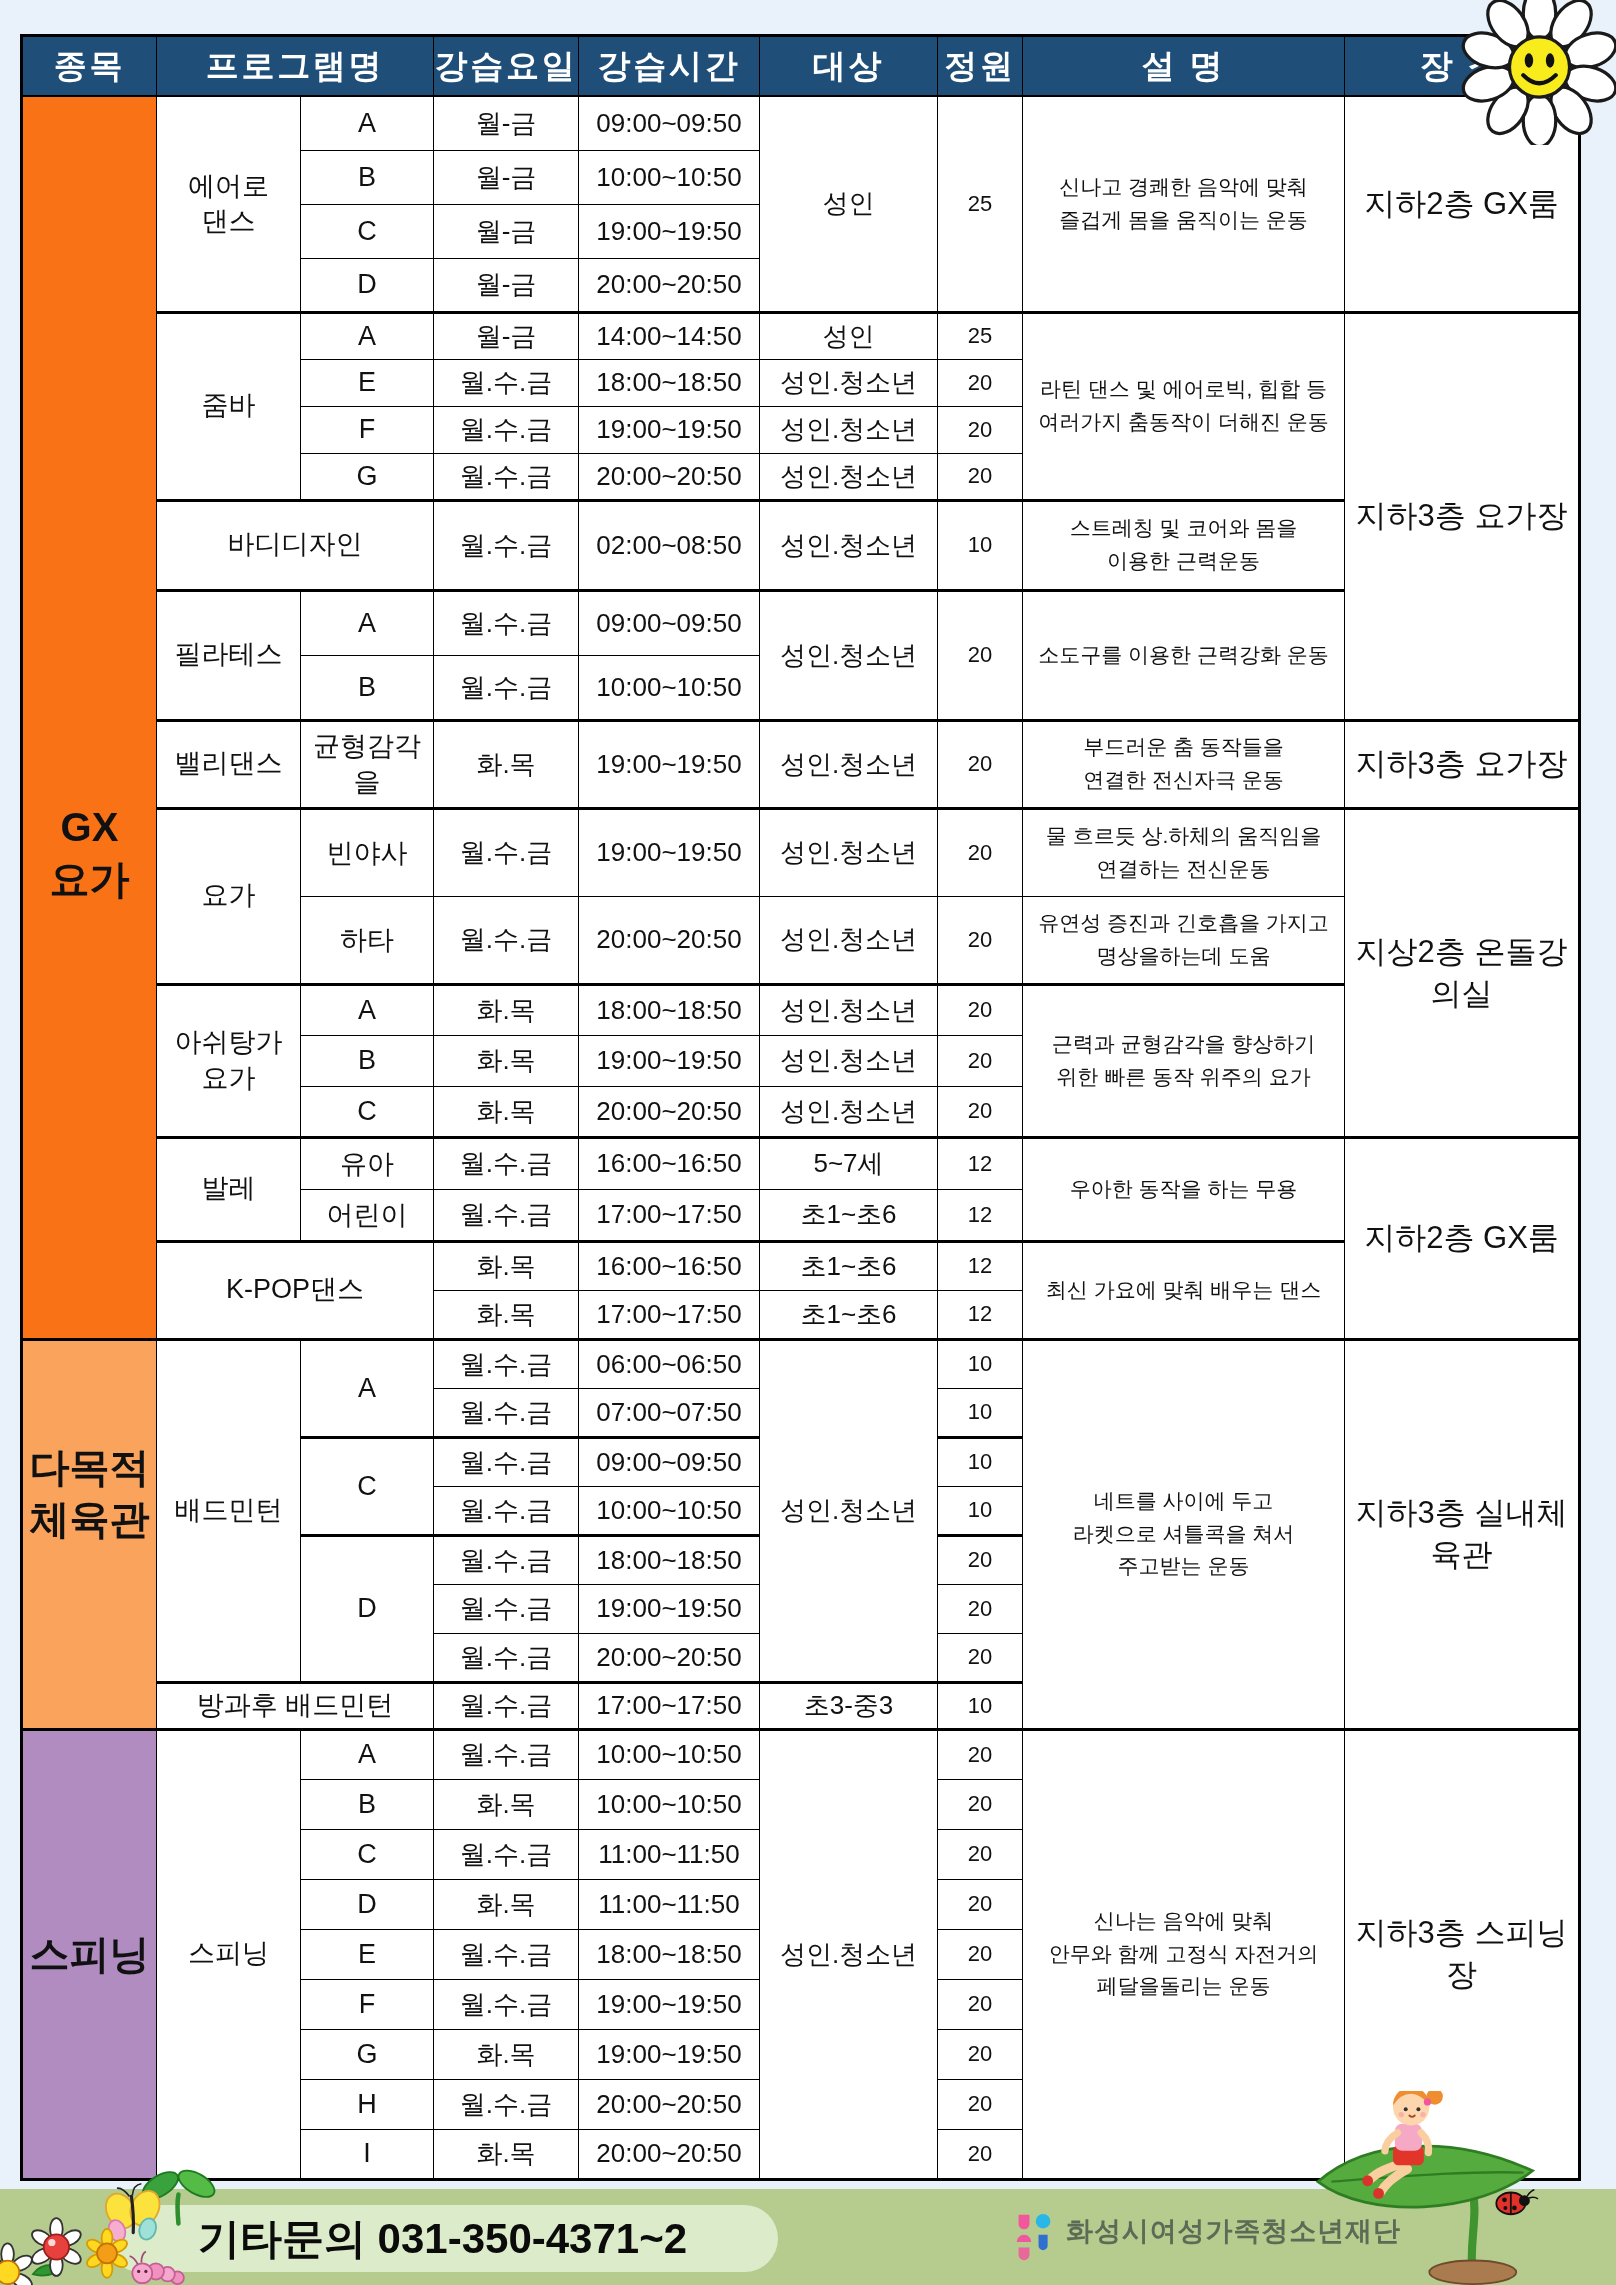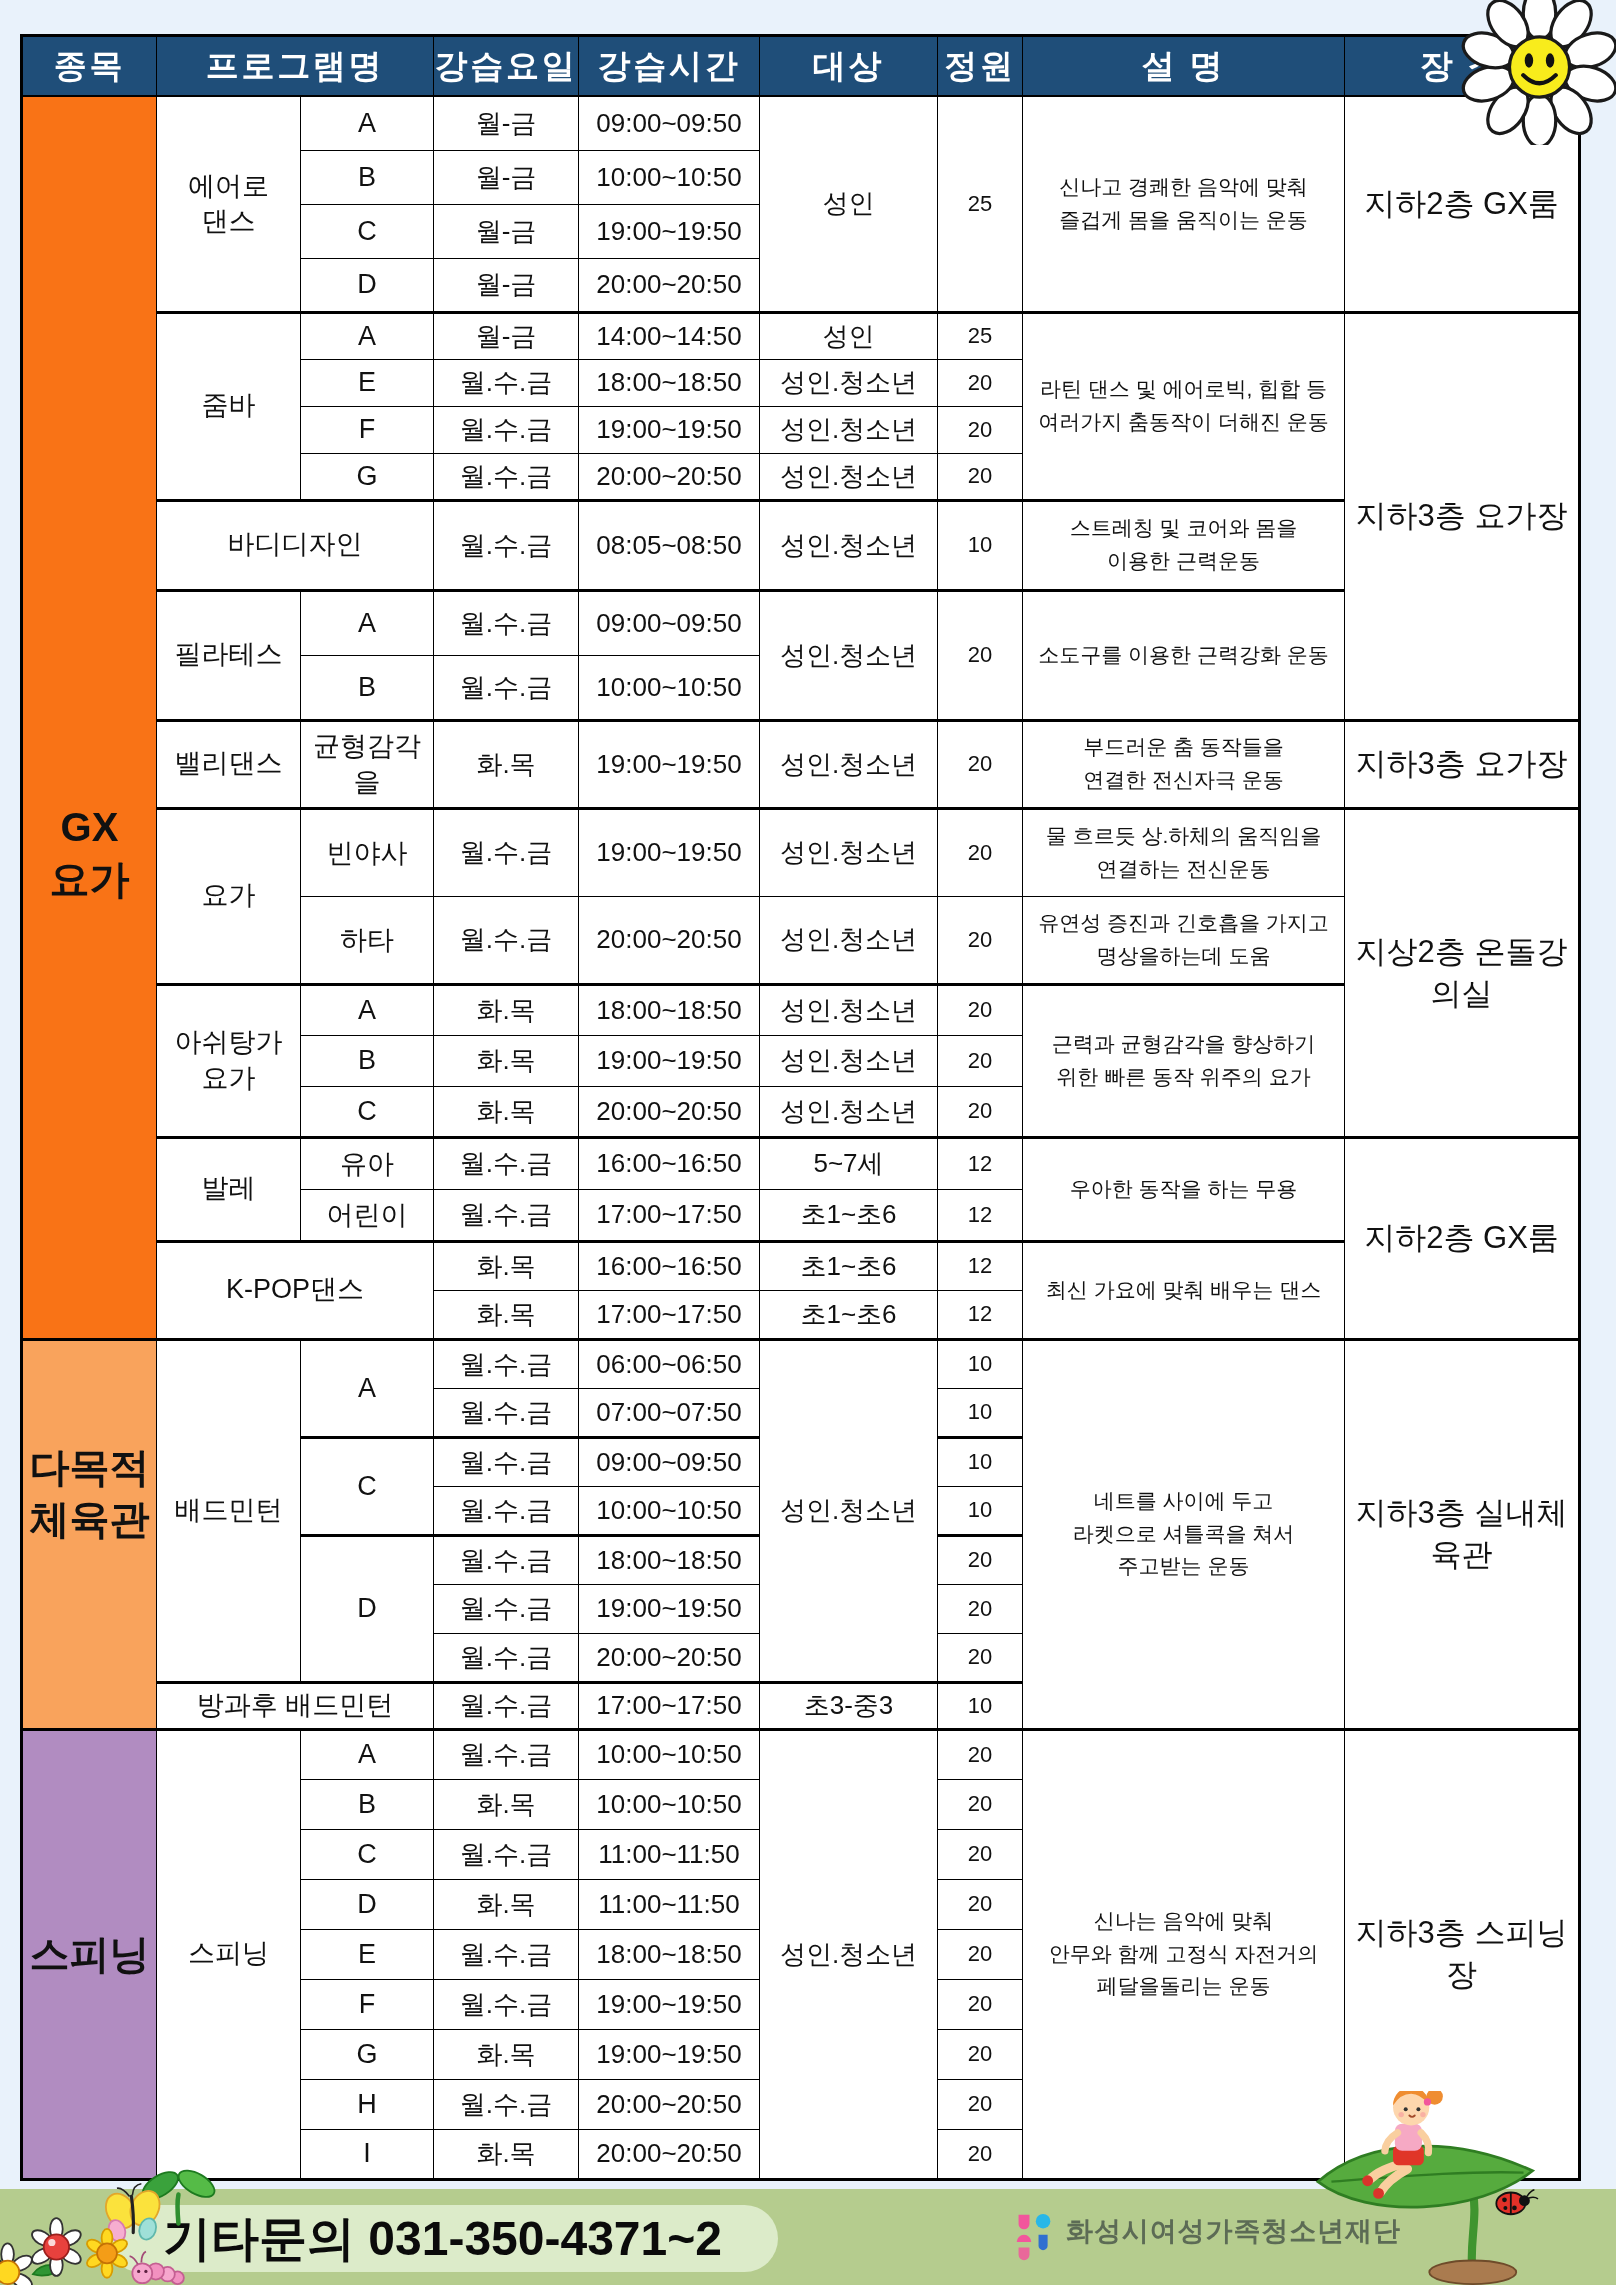--- a/index.html
+++ b/index.html
@@ -42,21 +42,21 @@
   .footerband{
     position:absolute;left:0;top:2189px;width:1617px;height:96px;
     background:#b5cc8e;
   }
   .contact-pill{
     position:absolute;left:107px;top:2205px;width:671px;height:67px;
     background:#dcebc9;border-radius:34px;
     display:flex;align-items:center;justify-content:center;
   }
   .contact-pill span{
-    font-size:48px;font-weight:bold;color:#0b0b0b;letter-spacing:0px;
+    font-size:42px;font-weight:bold;color:#0b0b0b;letter-spacing:0px;
   }
   .org{
     position:absolute;left:1013px;top:2213px;height:54px;
     display:flex;align-items:flex-start;gap:11px;
   }
   .org .orgtext{font-size:27px;font-weight:bold;color:#5c6b55;letter-spacing:0.9px}
   .deco{position:absolute;pointer-events:none}
 </style>
 </head>
 <body>
@@ -146,21 +146,21 @@
 <tr class="h52">
 <td class="cl">G</td>
 <td class="dy">월.수.금</td>
 <td class="tm">20:00~20:50</td>
 <td class="tg">성인.청소년</td>
 <td class="cp">20</td>
 </tr>
 <tr class="h100 g">
 <td class="pn" colspan="2">바디디자인</td>
 <td class="dy">월.수.금</td>
-<td class="tm">08:05~08:50</td>
+<td class="tm">02:00~08:50</td>
 <td class="tg">성인.청소년</td>
 <td class="cp">10</td>
 <td class="ds pre">스트레칭 및 코어와 몸을
 이용한 근력운동</td>
 </tr>
 <tr class="h72 g">
 <td class="pn" rowspan="2">필라테스</td>
 <td class="cl">A</td>
 <td class="dy">월.수.금</td>
 <td class="tm">09:00~09:50</td>

